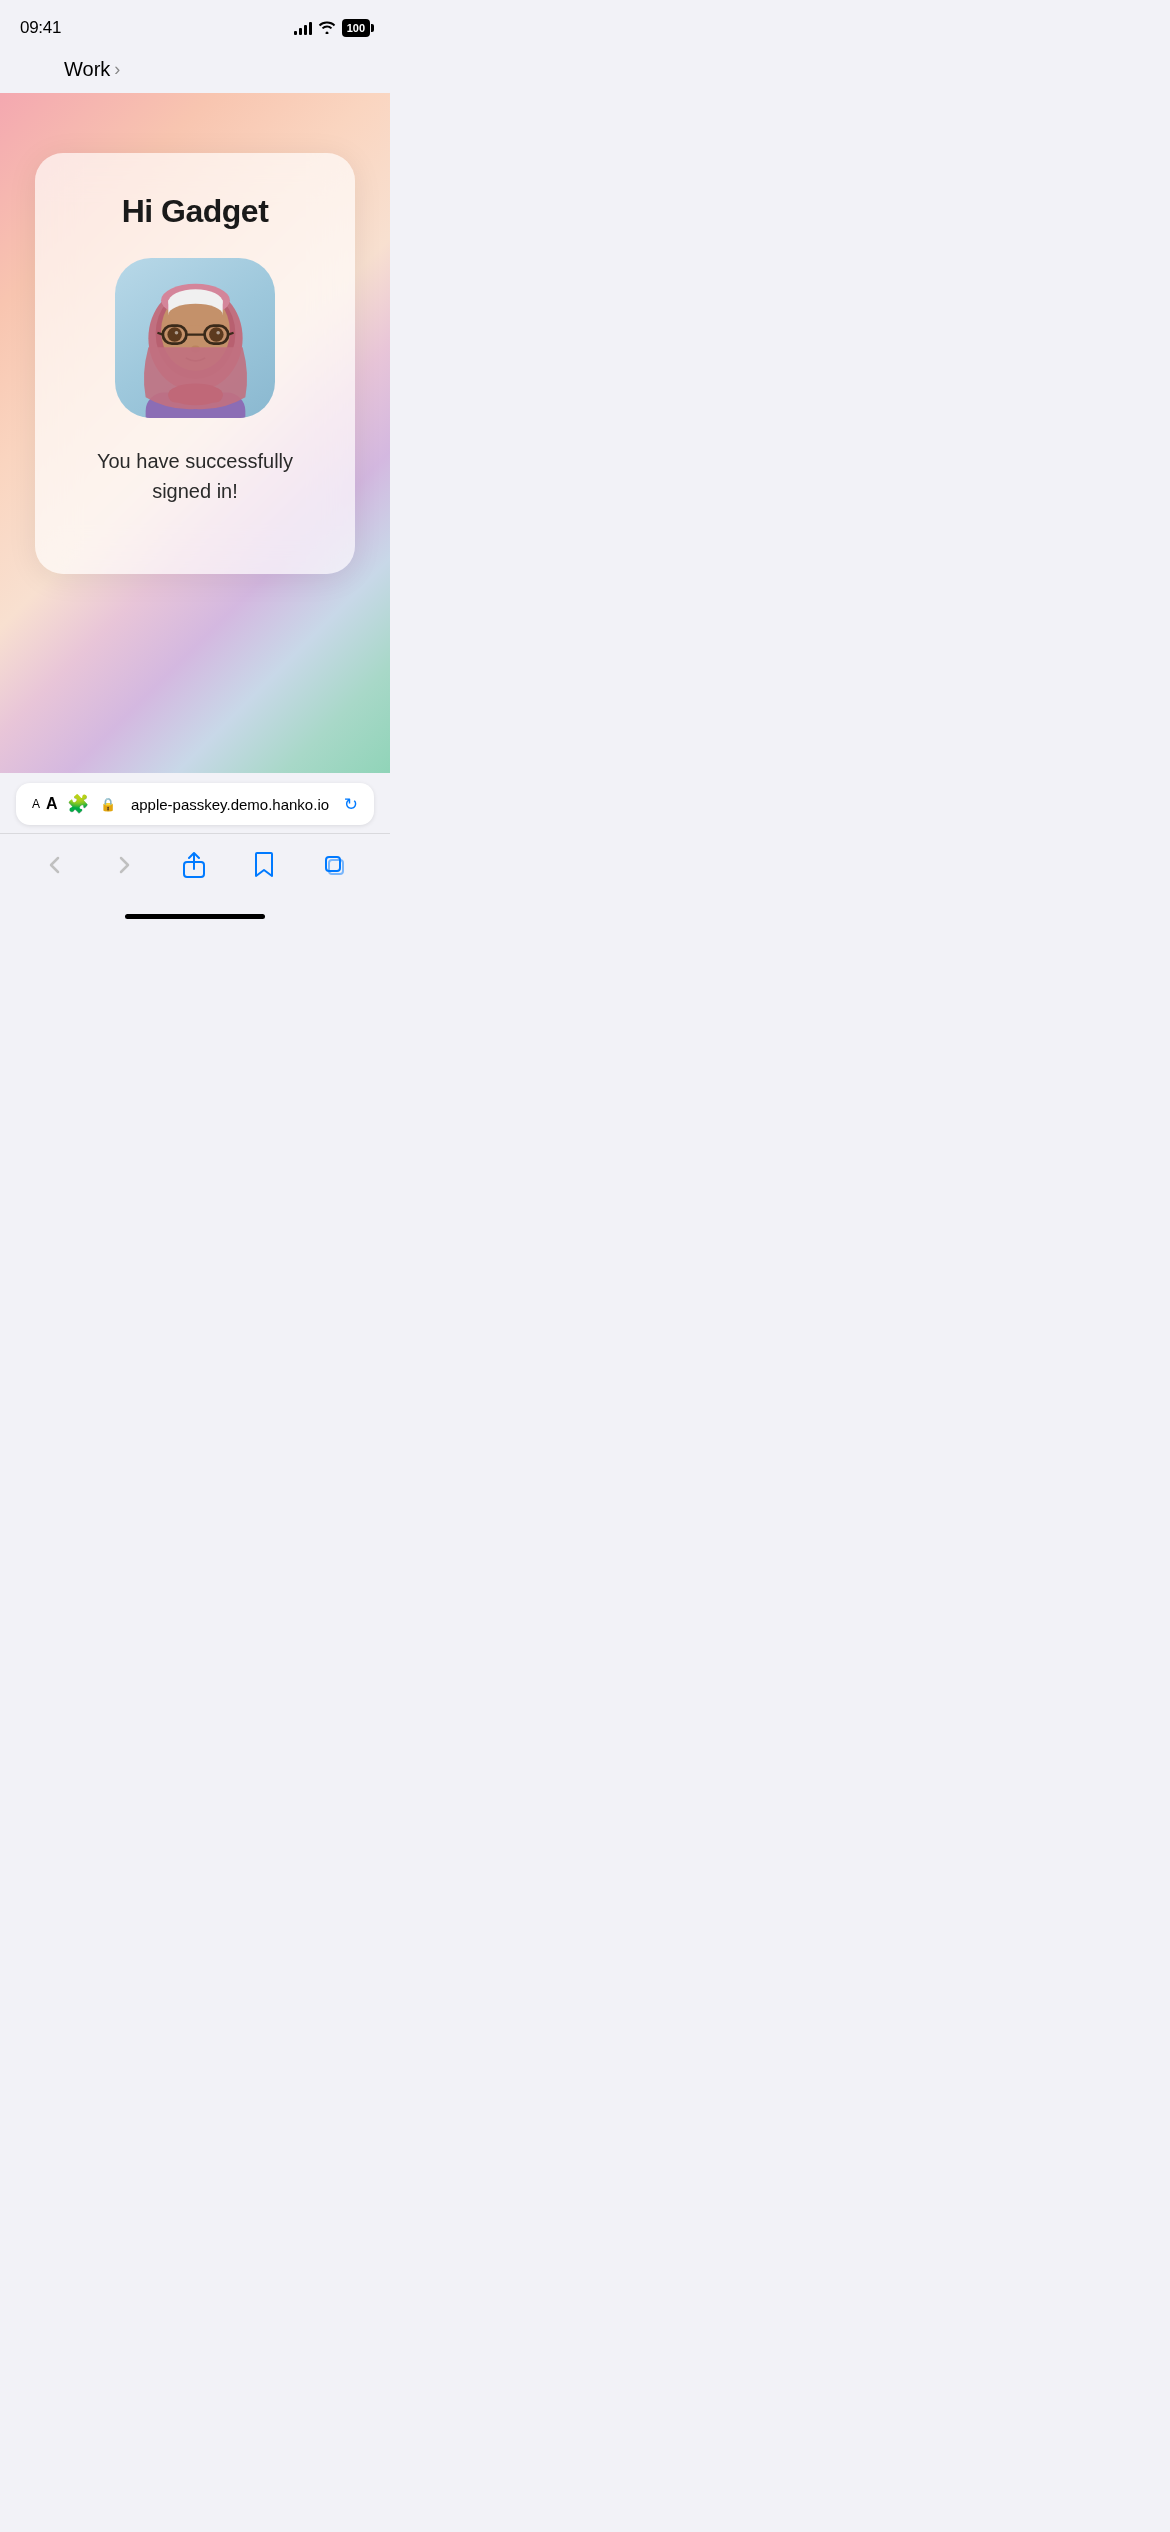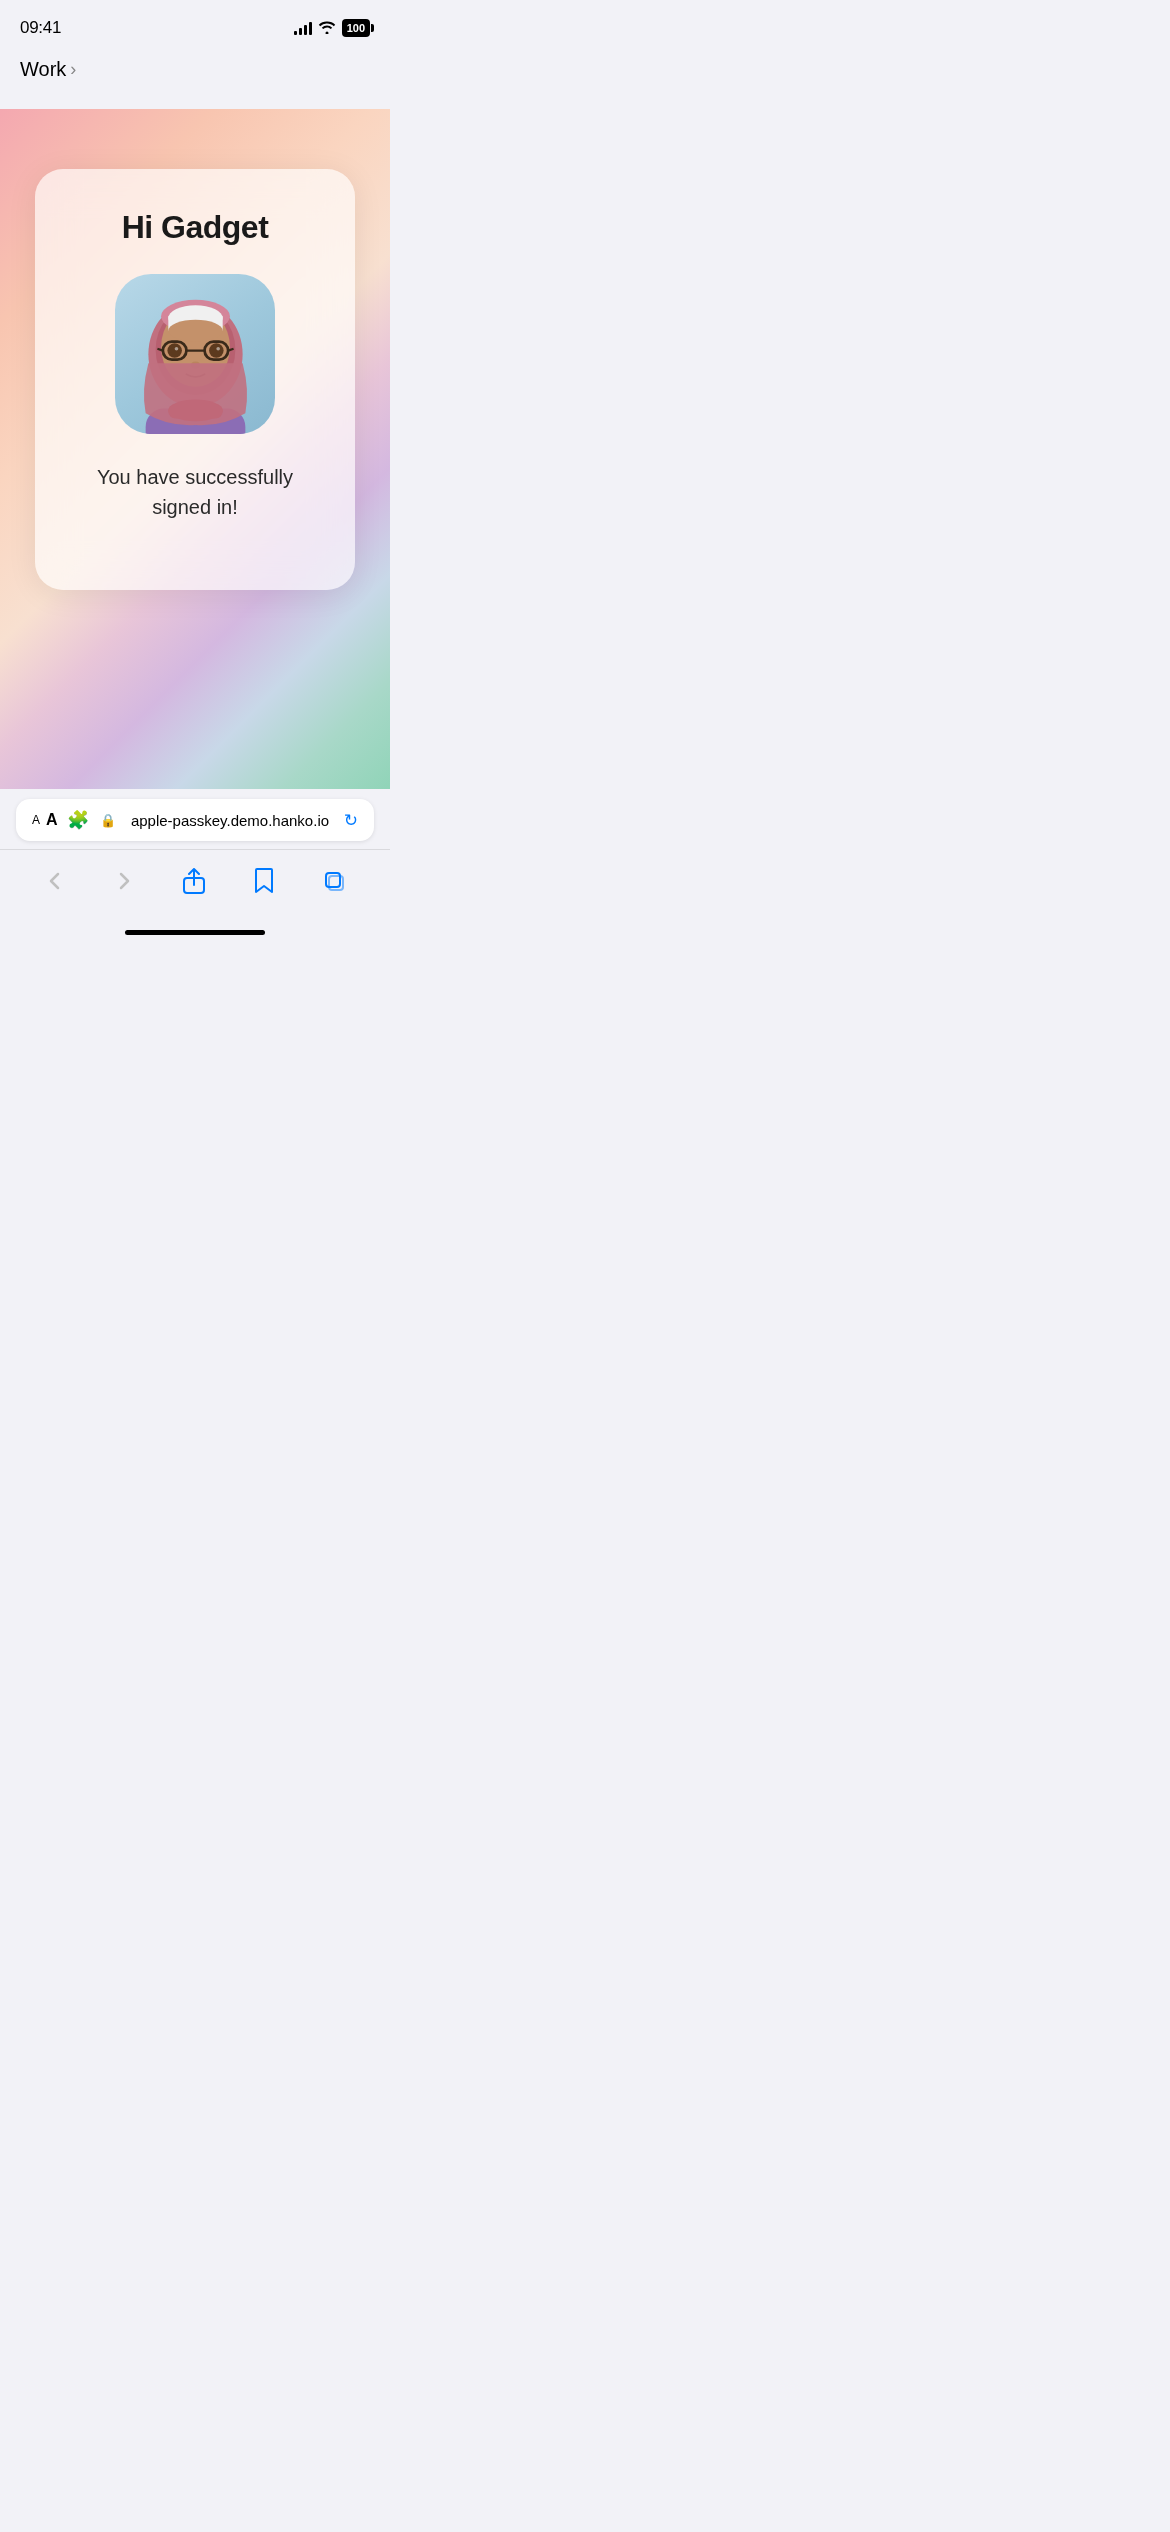--- a/index.html
+++ b/index.html
@@ -86,20 +86,21 @@
     }
 
     .nav-back {
       display: flex;
       align-items: center;
       gap: 4px;
       font-size: 20px;
       font-weight: 400;
       color: #000;
       cursor: pointer;
+      margin-left: 44px;
     }
 
     .nav-chevron {
       color: #888;
       font-size: 18px;
       font-weight: 300;
     }
 
     
     .main-content {
@@ -114,21 +115,20 @@
         #d4b8e0 70%,
         #c8d8e8 80%,
         #a8d8c8 90%,
         #90d4b8 100%
       );
       display: flex;
       justify-content: center;
       align-items: flex-start;
       padding: 60px 30px 80px 30px;
       position: relative;
-      margin-top: 16px;
     }
 
     
     .card {
       background: rgba(255, 255, 255, 0.65);
       backdrop-filter: blur(20px);
       -webkit-backdrop-filter: blur(20px);
       border-radius: 28px;
       padding: 40px 30px 40px 30px;
       width: 100%;

